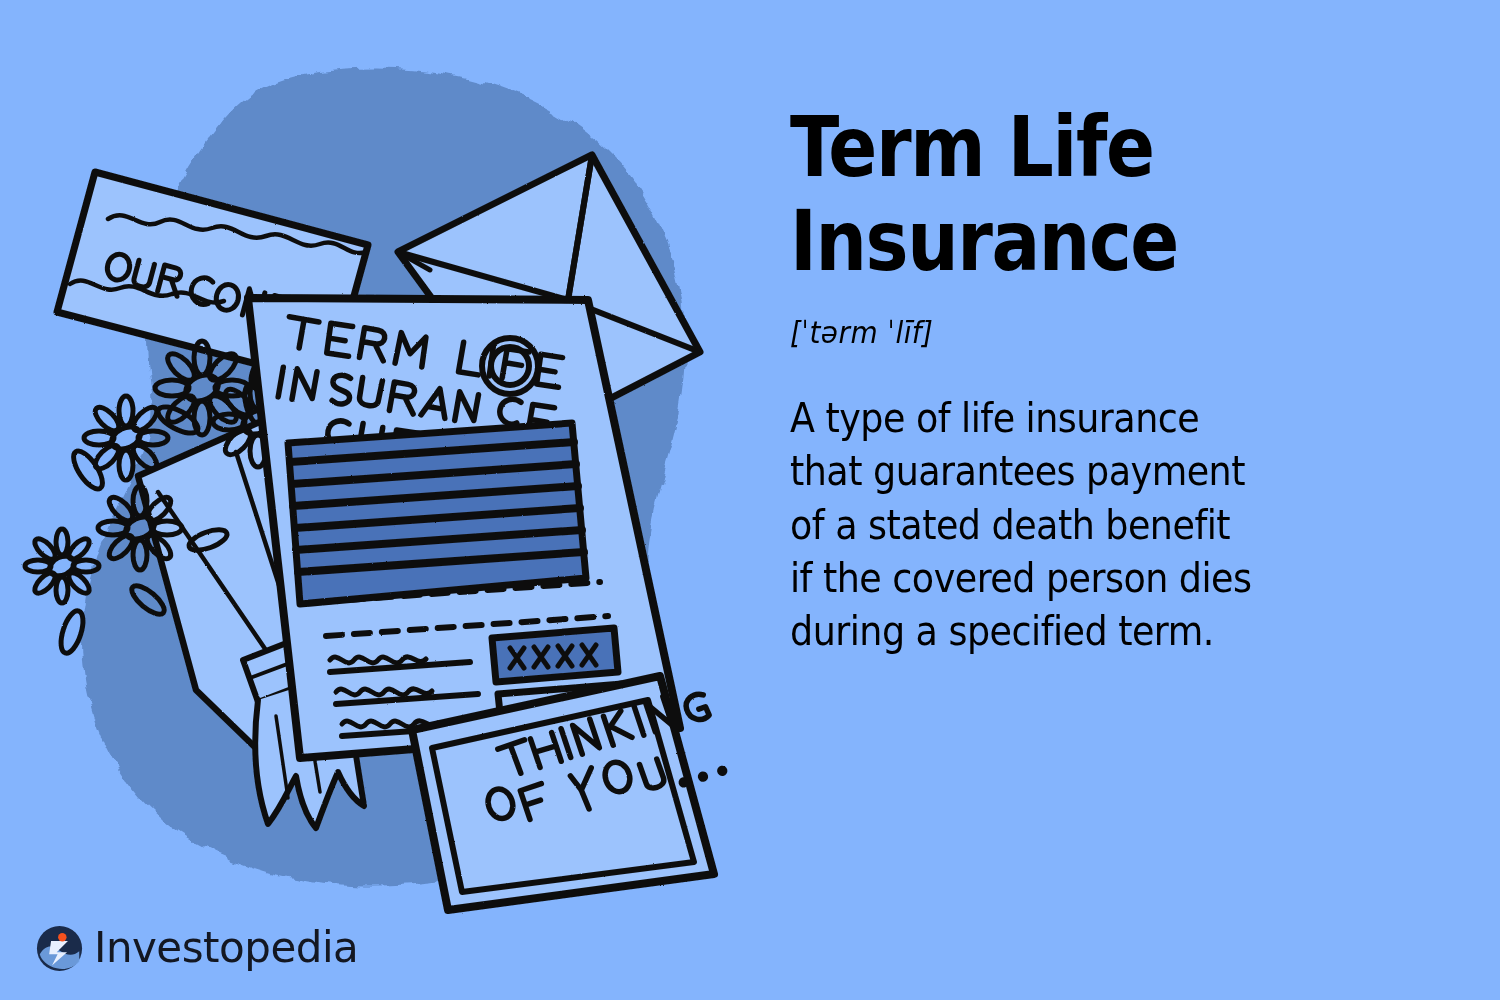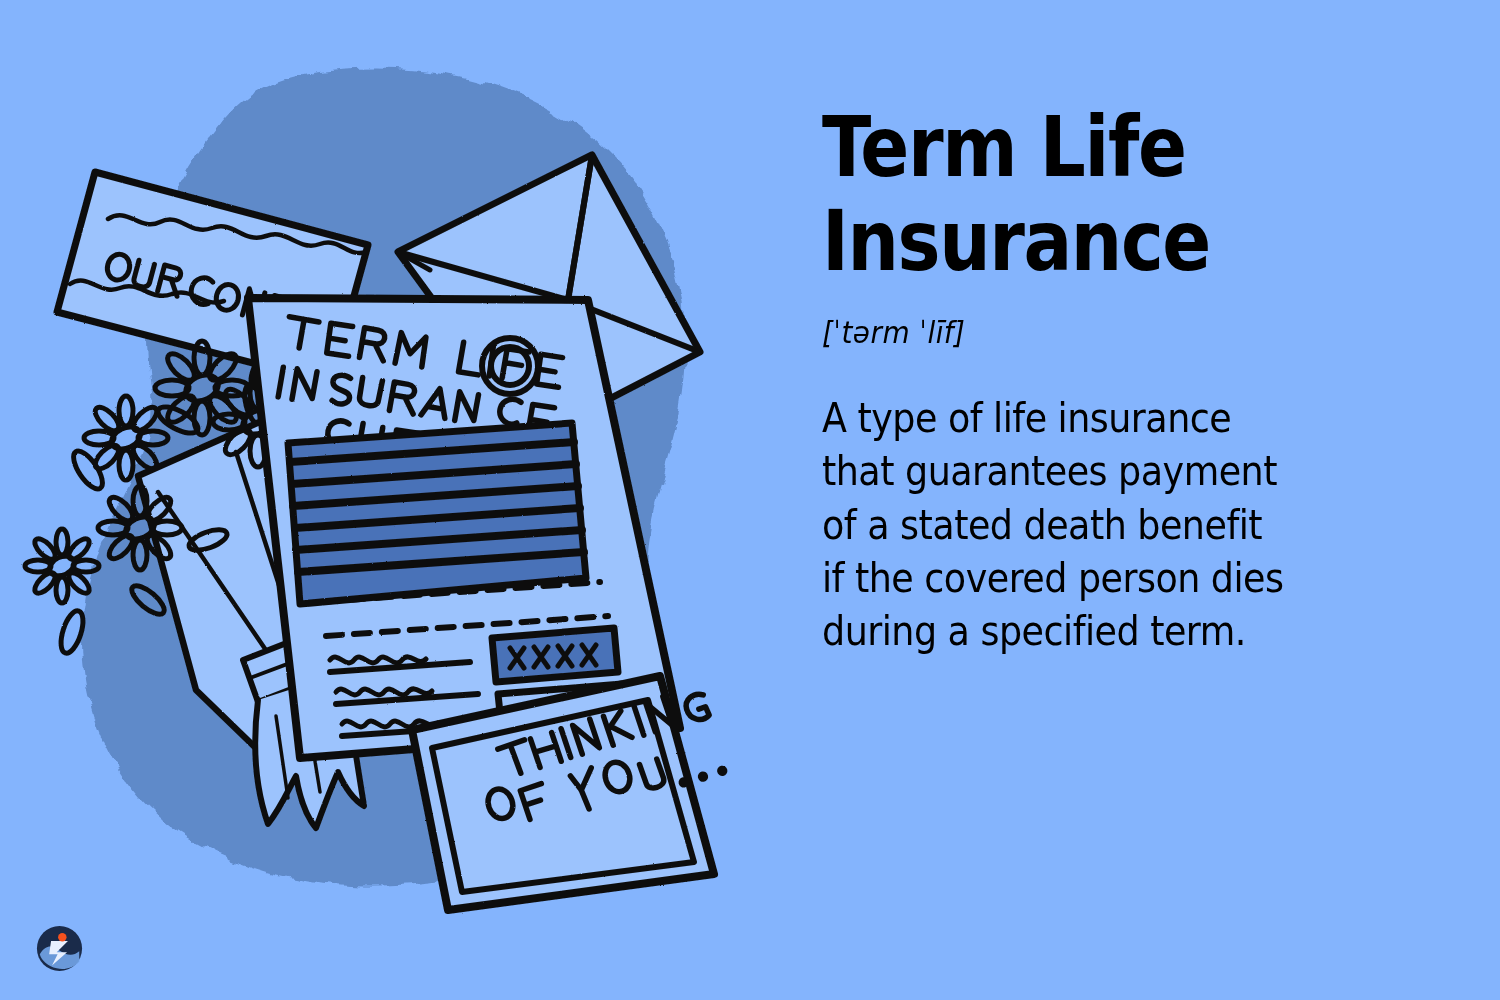--- a/index.html
+++ b/index.html
@@ -39,21 +39,20 @@
     color:#131722;
     line-height:1;
     white-space:nowrap;
   }
 
   
   #textcol {
     position:absolute;
     left:790px; top:100px;
     width:660px;
-    margin-left:32px;
   }
   #title {
     font-family:"DejaVu Sans", sans-serif;
     font-weight:700;
     font-size:84px;
     line-height:1.12;
     letter-spacing:-1.6px;
     color:#000000;
     transform:scaleX(0.86);
     transform-origin:left top;
@@ -382,20 +381,21 @@
   <div id="logo">
     <span class="mark">
       <svg viewBox="0 0 100 100" xmlns="http://www.w3.org/2000/svg">
         <circle cx="50" cy="50" r="48" fill="#1a2b4a"></circle>
         <path d="M 8 62 C 22 40, 36 44, 50 54 C 64 64, 78 68, 92 56
                  L 92 78 C 78 92, 60 96, 44 92 C 26 88, 12 76, 8 62 Z" fill="#6f9fe0" opacity="0.95"></path>
         <path d="M 32 34 L 68 34 L 44 58 L 66 58 L 34 86 L 46 62 L 28 62 Z" fill="#e8f0ff"></path>
         <circle cx="56" cy="26" r="9" fill="#f4511e"></circle>
       </svg>
     </span>
+    <span class="wordmark">Investopedia</span>
   </div>
 
   <div id="textcol">
     <h1 id="title">
       <span>Term Life</span><br>
       <span>Insurance</span>
     </h1>
     <div id="pronunciation">[ˈtərm ˈlīf]</div>
     <div id="definition">
       <span>A type of life insurance</span><br>

